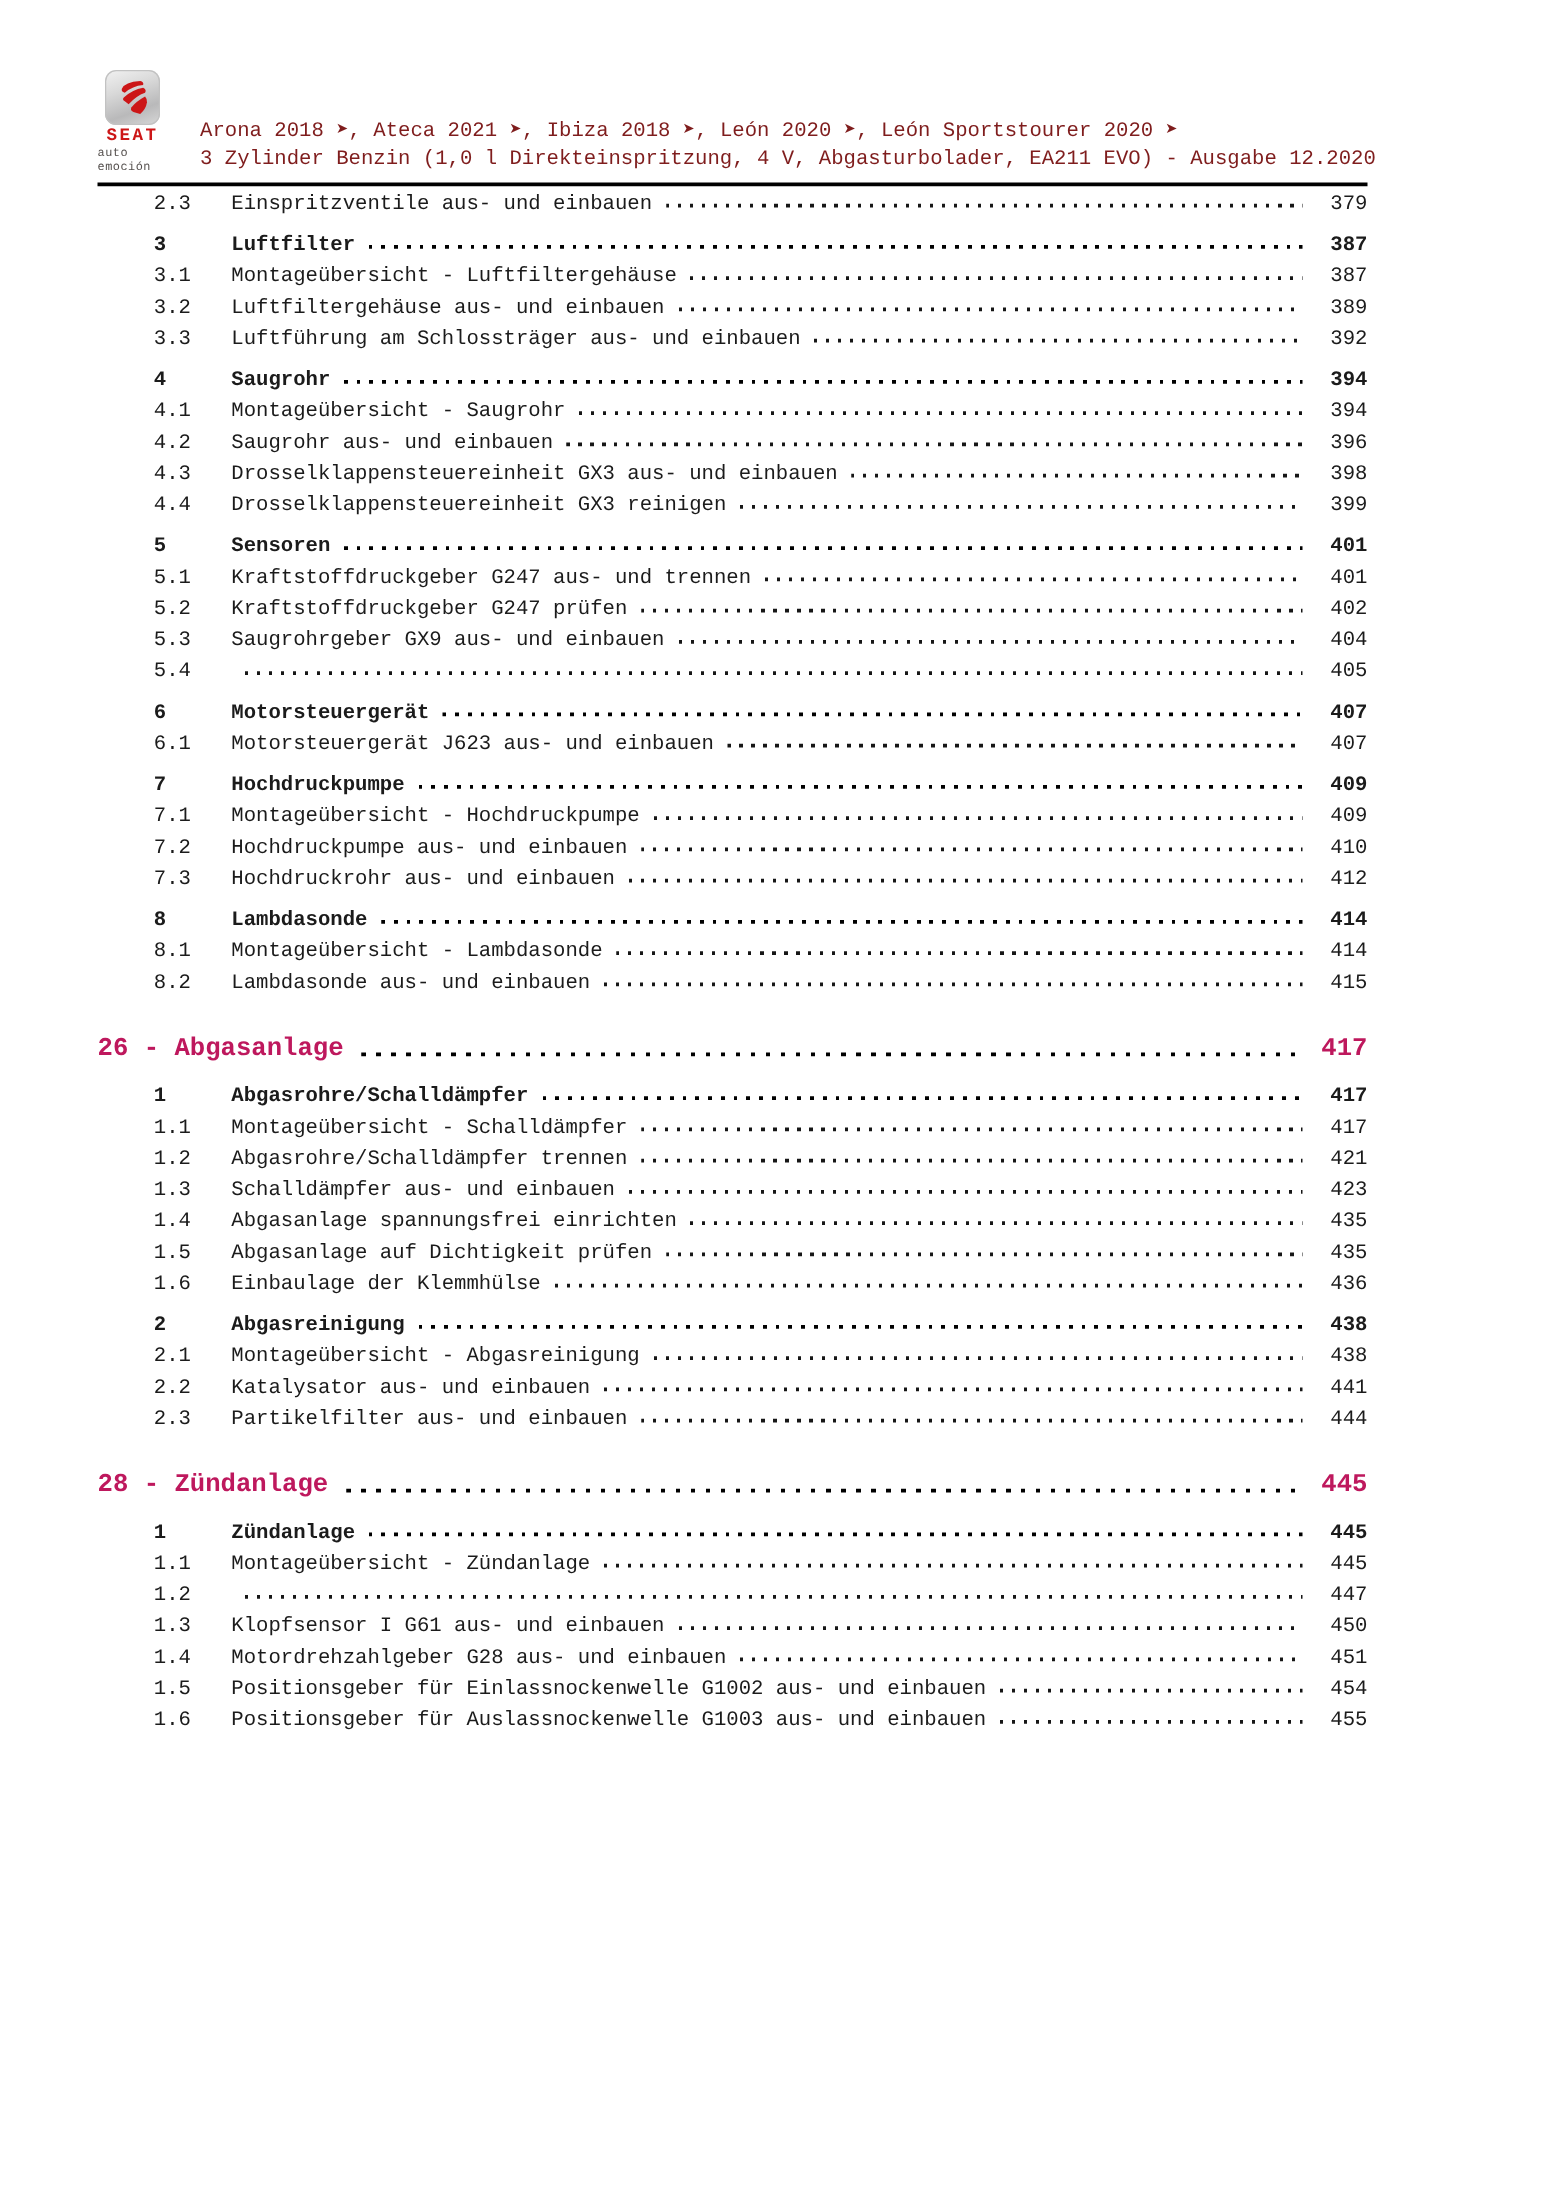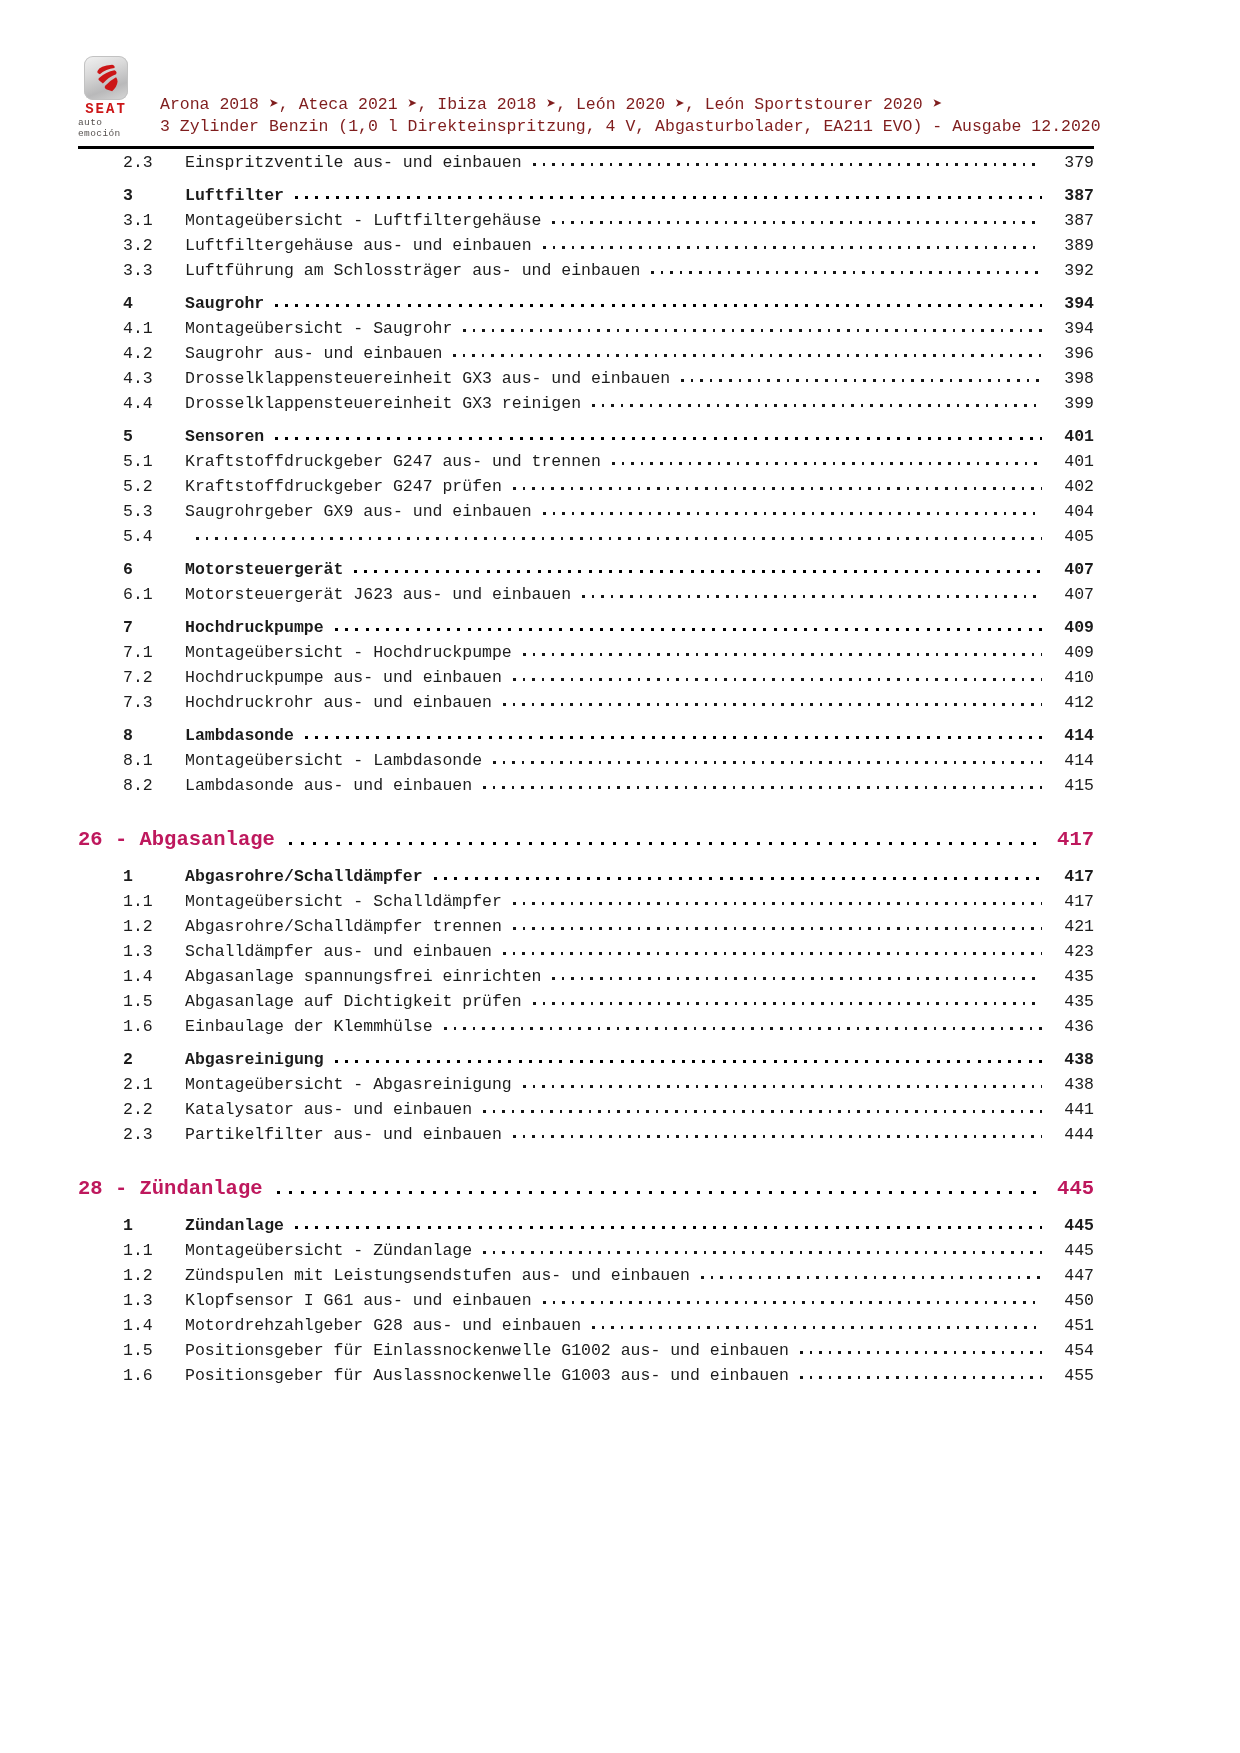--- a/index.html
+++ b/index.html
@@ -360,21 +360,20 @@
 
   <div class="entry">
     <span class="num">1.1</span>
     <span class="title">Montageübersicht - Zündanlage</span>
     <span class="leader"></span>
     <span class="pg">445</span>
   </div>
 
   <div class="entry">
     <span class="num">1.2</span>
-    <span class="title">Zündspulen mit Leistungsendstufen aus- und einbauen</span>
     <span class="leader"></span>
     <span class="pg">447</span>
   </div>
 
   <div class="entry">
     <span class="num">1.3</span>
     <span class="title">Klopfsensor I G61 aus- und einbauen</span>
     <span class="leader"></span>
     <span class="pg">450</span>
   </div>

